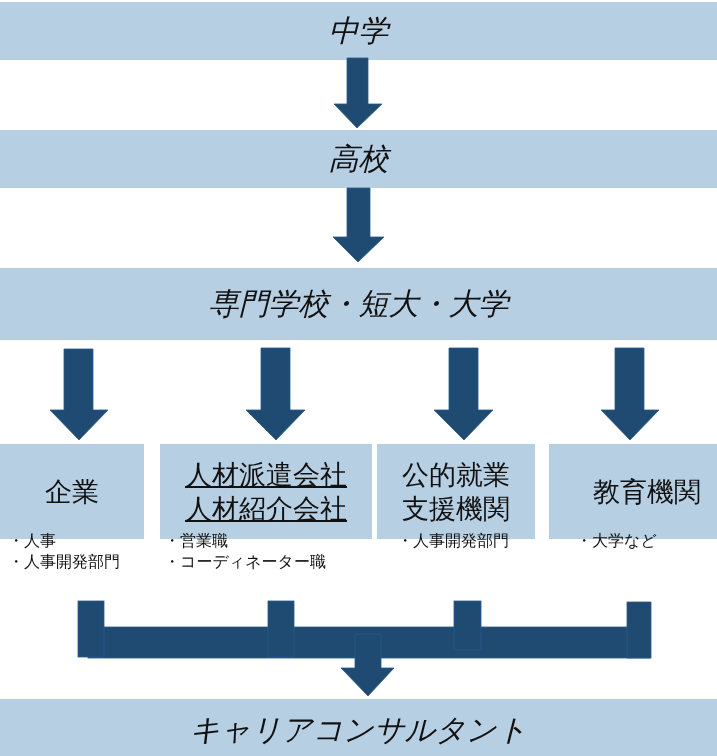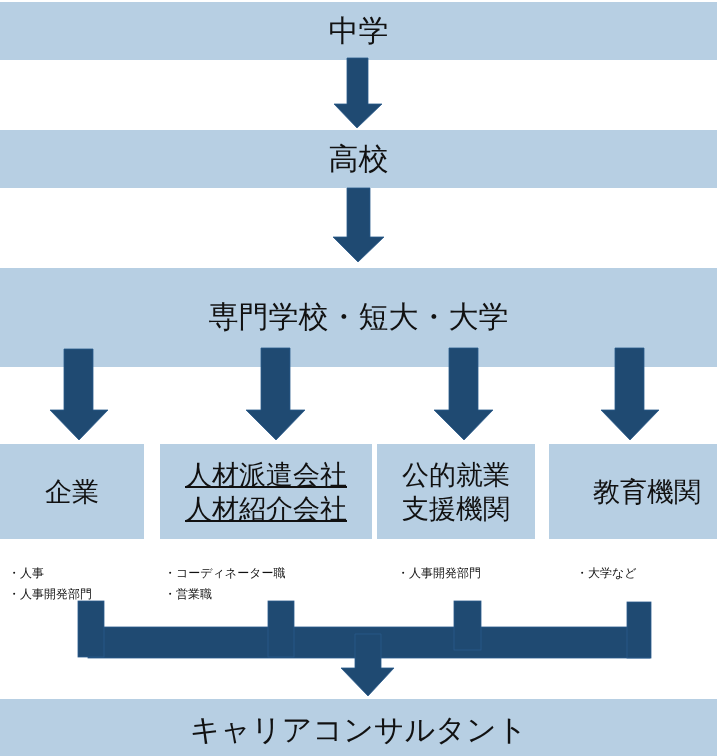--- a/index.html
+++ b/index.html
@@ -1,37 +1,37 @@
 <!DOCTYPE html>
 <html><head>
   <meta charset="utf-8">
   <style>
     html, body { margin: 0; padding: 0; background: #ffffff; }
     body { width: 717px; height: 756px; position: relative; overflow: hidden;
            font-family: "DejaVu Sans", "Liberation Sans", sans-serif; color: #111; }
     .bar { position: absolute; left: 0; width: 717px; background: #b7cfe3;
-           display: flex; align-items: center; justify-content: center; }
+           display: flex; align-items: center; justify-content: center; font-style: italic; }
     .bar span { font-size: 30px; letter-spacing: 0px; }
     .box { position: absolute; top: 444px; height: 95px; background: #b7cfe3;
            display: flex; align-items: center; justify-content: center; text-align: center; }
     .box span { font-size: 27px; line-height: 34px; white-space: pre-line; }
-    .notes { position: absolute; top: 563px; font-size: 12px; line-height: 21px; }
+    .notes { position: absolute; top: 532px; font-size: 16px; line-height: 21px; font-family: Liberation Mono, monospace; }
     .notes div { white-space: nowrap; }
     svg.arrows { position: absolute; left: 0; top: 0; }
   </style>
 </head>
 <body>
 
 <div class="bar" style="top:2px;height:58px;">
   <span>中学</span>
 </div>
 <div class="bar" style="top:130px;height:58px;align-items:center;">
   <span>高校</span>
 </div>
-<div class="bar" style="top:268px;height:99px;">
+<div class="bar" style="top:268px;height:72px;">
   <span>専門学校・短大・大学</span>
 </div>
 
 <div class="box" style="left:0;width:144px;">
   <span>企業</span>
 </div>
 <div class="box" style="left:160px;width:212px;text-decoration:underline;">
   <span>人材派遣会社
 人材紹介会社</span>
 </div>
@@ -41,22 +41,22 @@
 </div>
 <div class="box" style="left:549px;width:196px;">
   <span>教育機関</span>
 </div>
 
 <div class="notes" style="left:8px;">
   <div>・人事</div>
   <div>・人事開発部門</div>
 </div>
 <div class="notes" style="left:164px;">
+  <div>・営業職</div>
   <div>・コーディネーター職</div>
-  <div>・営業職</div>
 </div>
 <div class="notes" style="left:397px;">
   <div>・人事開発部門</div>
 </div>
 <div class="notes" style="left:576px;">
   <div>・大学など</div>
 </div>
 
 <svg class="arrows" width="717" height="756" viewBox="0 0 717 756">
   <g fill="#1f4a72" stroke="#2a5a8c" stroke-width="0.8">

